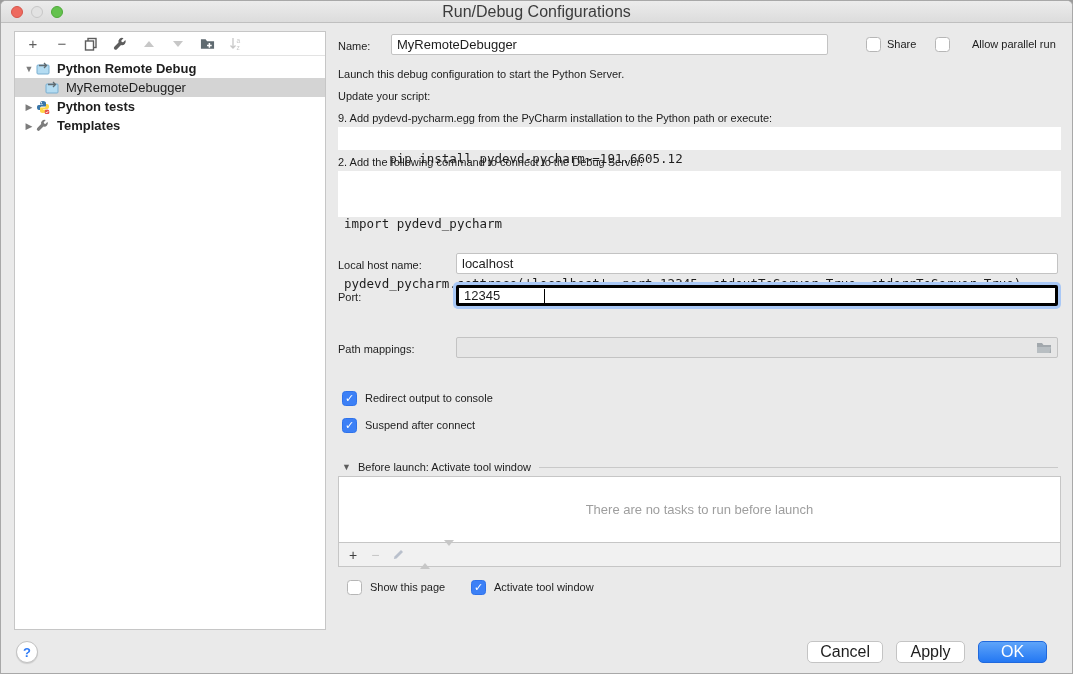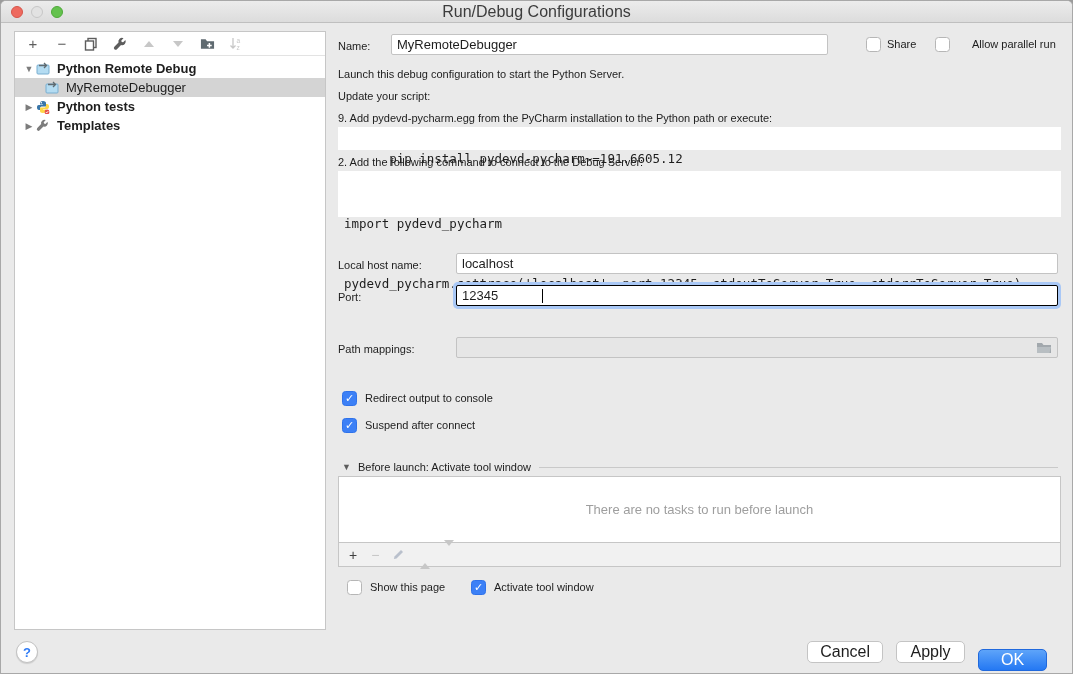--- a/index.html
+++ b/index.html
@@ -44,21 +44,21 @@
   
   .right-panel { position:absolute; left:337px; top:0; width:723px; height:674px; }
   .abs { position:absolute; }
   .lbl { font-size:11px; color:#1d1d1d; line-height:16px; white-space:nowrap; }
   .field {
     height:21px; background:#fff; border:1px solid #c3c3c3; border-radius:2px;
     font-size:13px; color:#1d1d1d; padding:0 5px; font-family:"Liberation Sans","DejaVu Sans",sans-serif;
     display:flex; align-items:center;
   }
   input.field { display:inline-block; }
-  .field.focused { border:1px solid #000000; box-shadow:0 0 0 3px #a9c8f6; border-radius:2px;gap:43px; }
+  .field.focused { border:3px solid #000000; box-shadow:0 0 0 3px #a9c8f6; border-radius:2px;gap:43px; }
   .caret { display:inline-block; width:1px; height:14px; background:#000; margin-left:1px; }
   .field.disabled { background:#e6e6e6; color:#9a9a9a; justify-content:space-between; }
   .codeblock {
     background:#fff; font-family:"DejaVu Sans Mono","Liberation Mono",monospace;
     font-size:12.5px; color:#1d1d1d; padding:2px 6px; line-height:20px; white-space:pre;
   }
   .cb { width:15px; height:15px; border:1px solid #b6b6b6; border-radius:3.5px; background:#fff;
         display:inline-flex; align-items:center; justify-content:center; flex:none; }
   .cb.checked { background:#3c80f6; border-color:#2f72ea; color:#fff; font-size:11px; font-weight:bold; }
   .cbrow { display:flex; align-items:center; gap:8px; }
@@ -77,21 +77,21 @@
     background:#fff; border:1px solid #c2c2c2; box-shadow:0 1px 1px rgba(0,0,0,.12);
     display:flex; align-items:center; justify-content:center;
     color:#2f7bf6; font-size:13px; font-weight:bold;
   }
   .footer-buttons { position:absolute; right:25px; top:640px; display:flex; gap:13px; }
   .btn {
     min-width:69px; height:22px; border-radius:5px; background:#fff; border:1px solid #c4c4c4;
     font-size:16px; color:#1d1d1d; display:flex; align-items:center; justify-content:center; padding:0 12px;
   }
   .btn.primary {
-    background:linear-gradient(#5ea4f9,#2478f3); border:1px solid #2069dd; color:#fff;margin-top:8px;
+    background:linear-gradient(#5ea4f9,#2478f3); border:1px solid #2069dd; color:#fff;
   }
 </style>
 </head>
 <body>
 
 <div class="window">
 
   <div class="titlebar">
     <div class="traffic">
       <span class="light red"></span>

